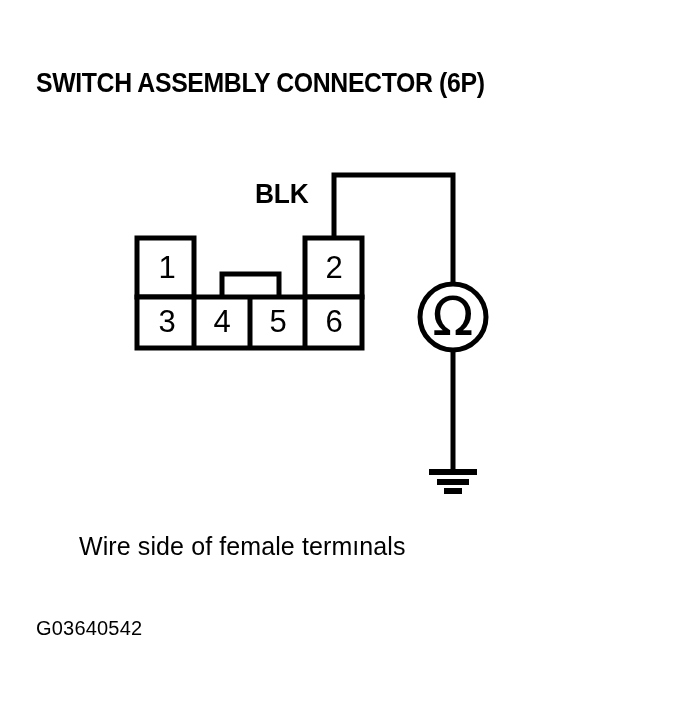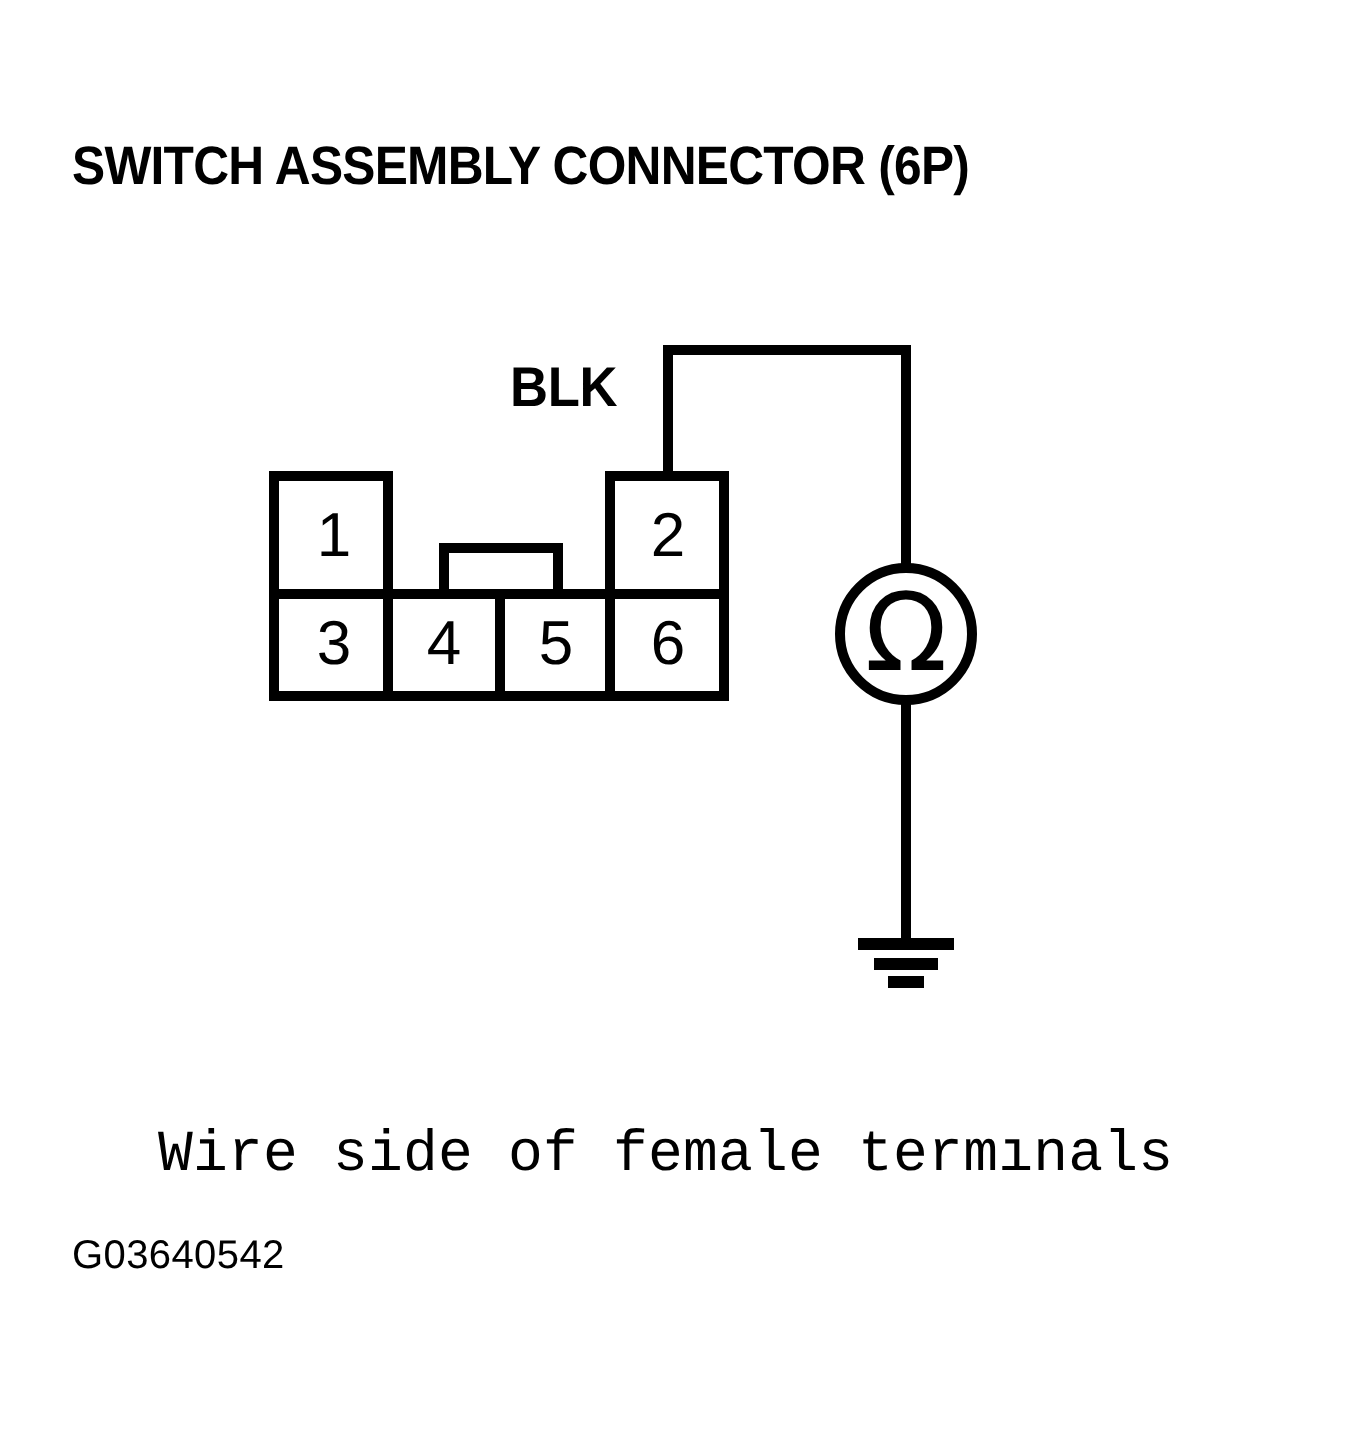--- a/index.html
+++ b/index.html
@@ -31,23 +31,23 @@
     font-size: 27px;
     letter-spacing: -0.4px;
     transform: scaleX(0.92);
     transform-origin: left center;
     white-space: nowrap;
     line-height: 30px;
   }
   .caption-text {
     position: absolute;
     left: 79px;
-    top: 564px;
-    font-family: Liberation Mono, monospace;
-    font-size: 29px;
+    top: 532px;
+    font-family: Liberation Sans, sans-serif;
+    font-size: 25px;
     letter-spacing: 0.1px;
     white-space: nowrap;
     line-height: 28px;
   }
   .figure-code {
     position: absolute;
     left: 36px;
     top: 617px;
     font-family: "Liberation Sans", sans-serif;
     font-size: 20px;

